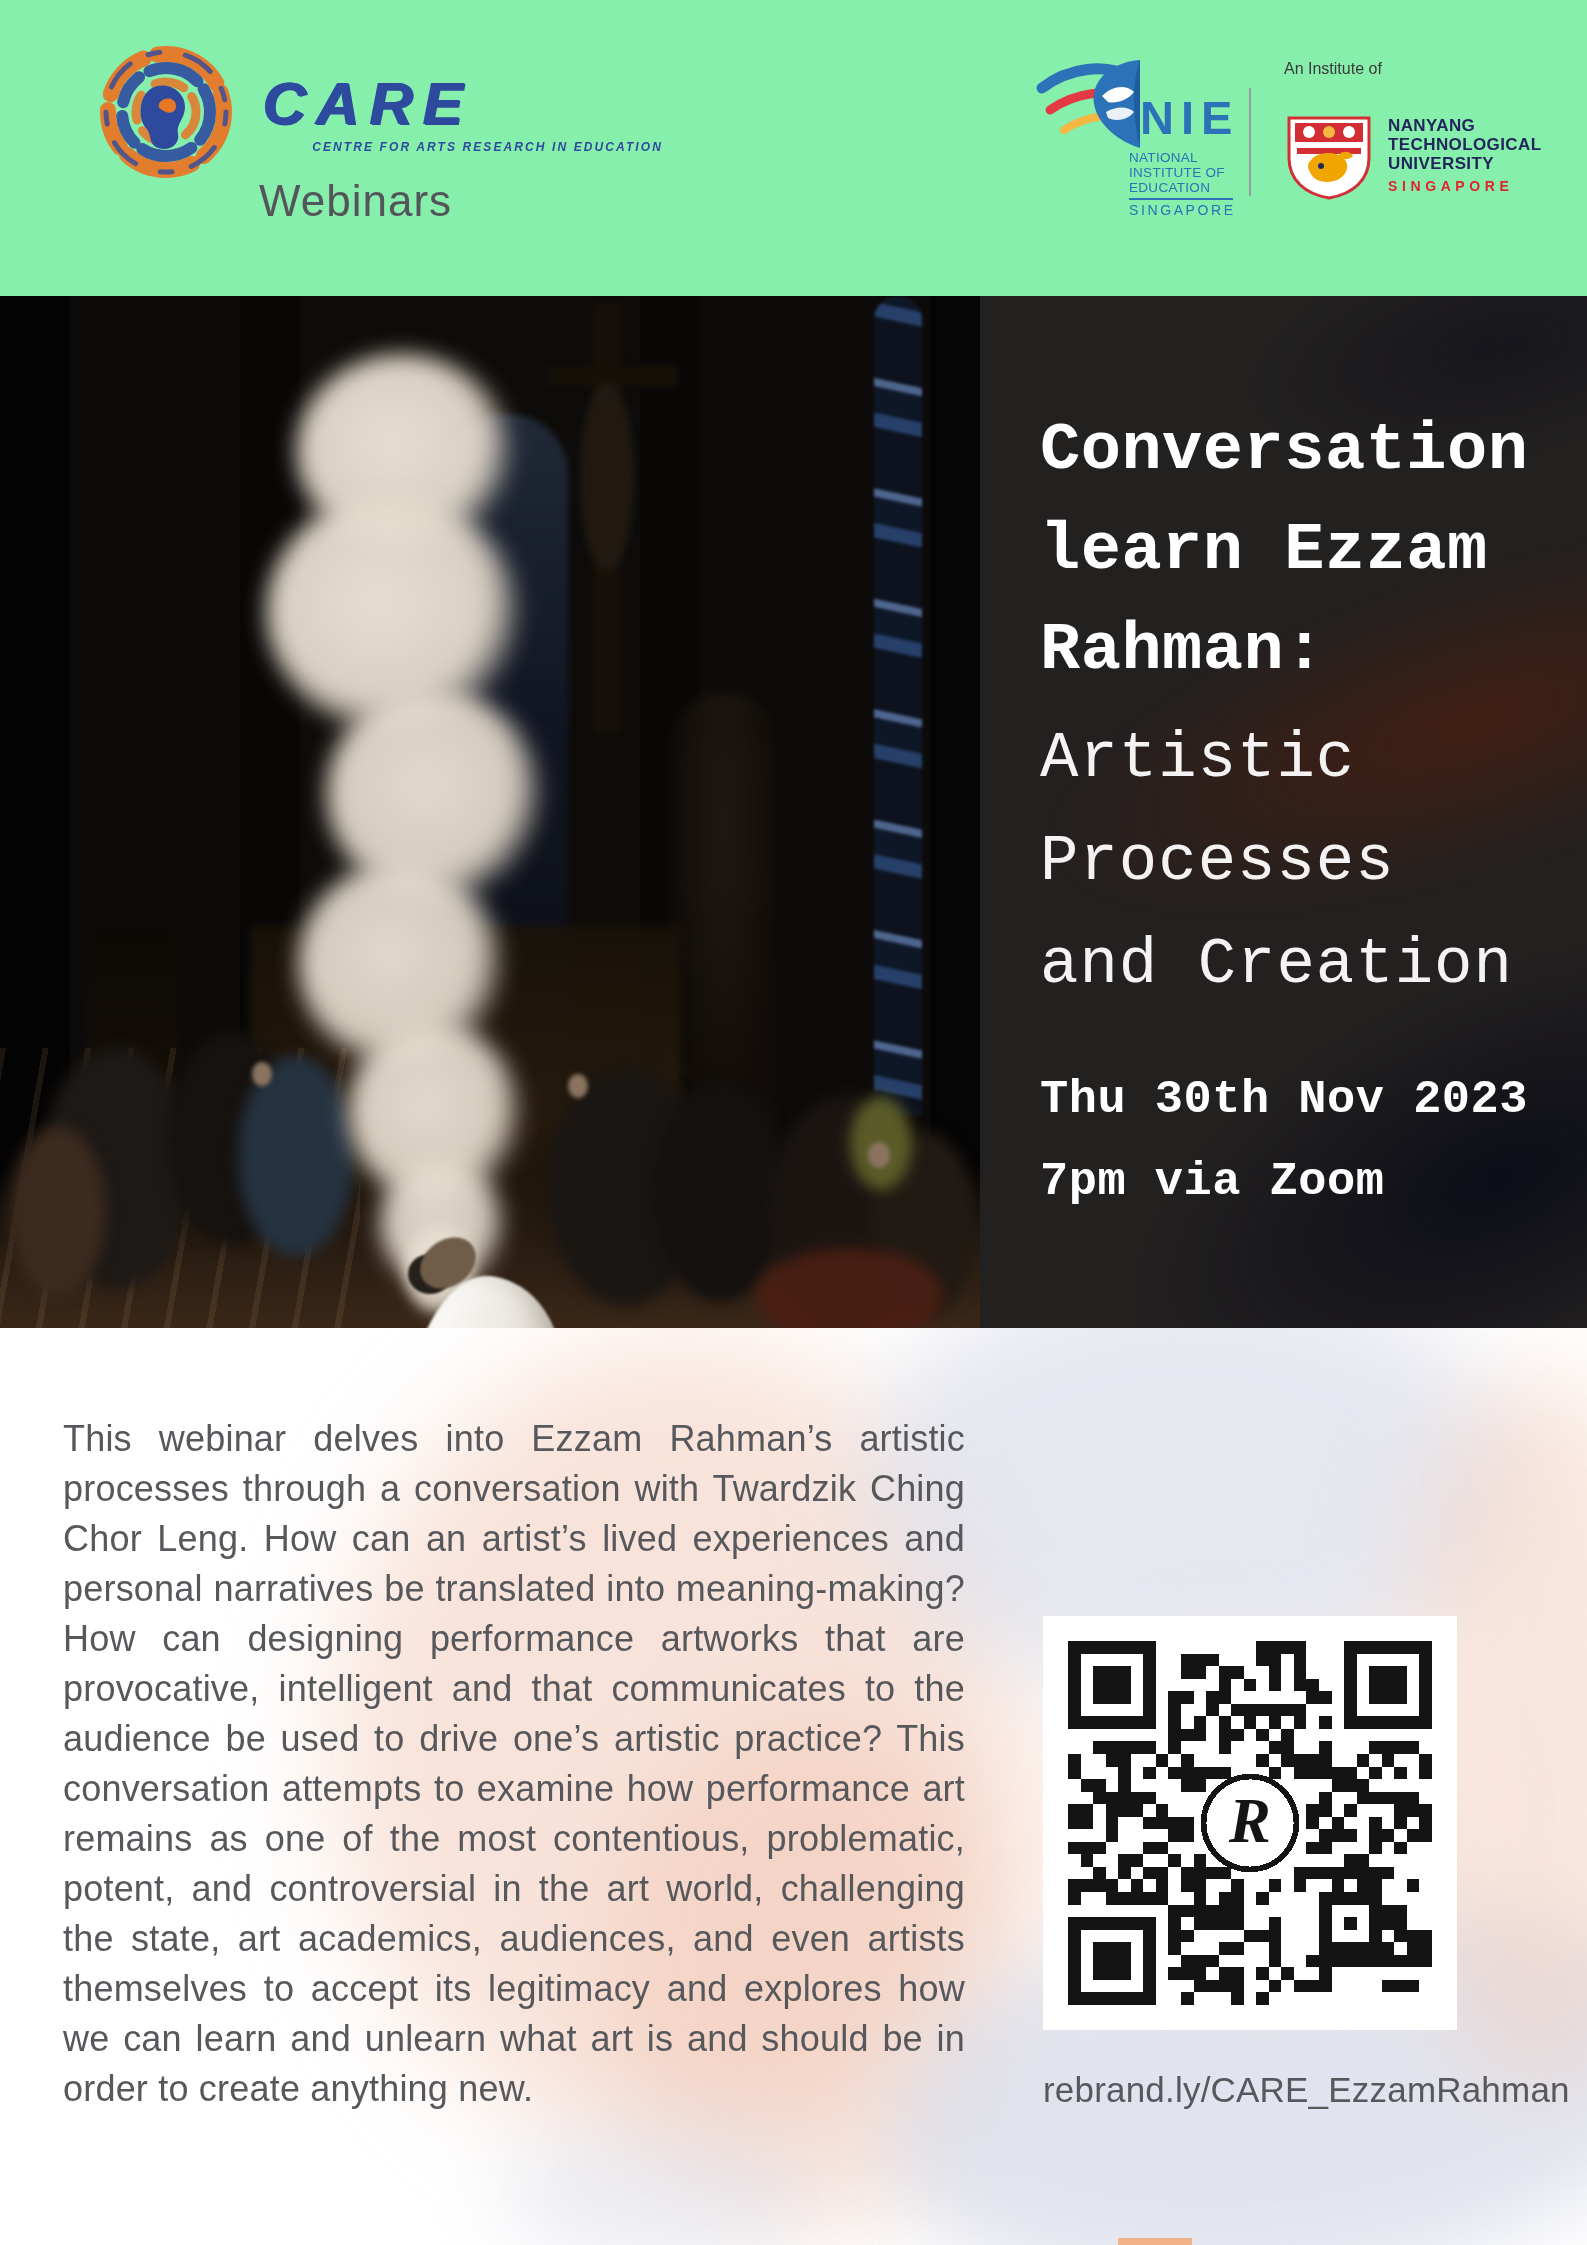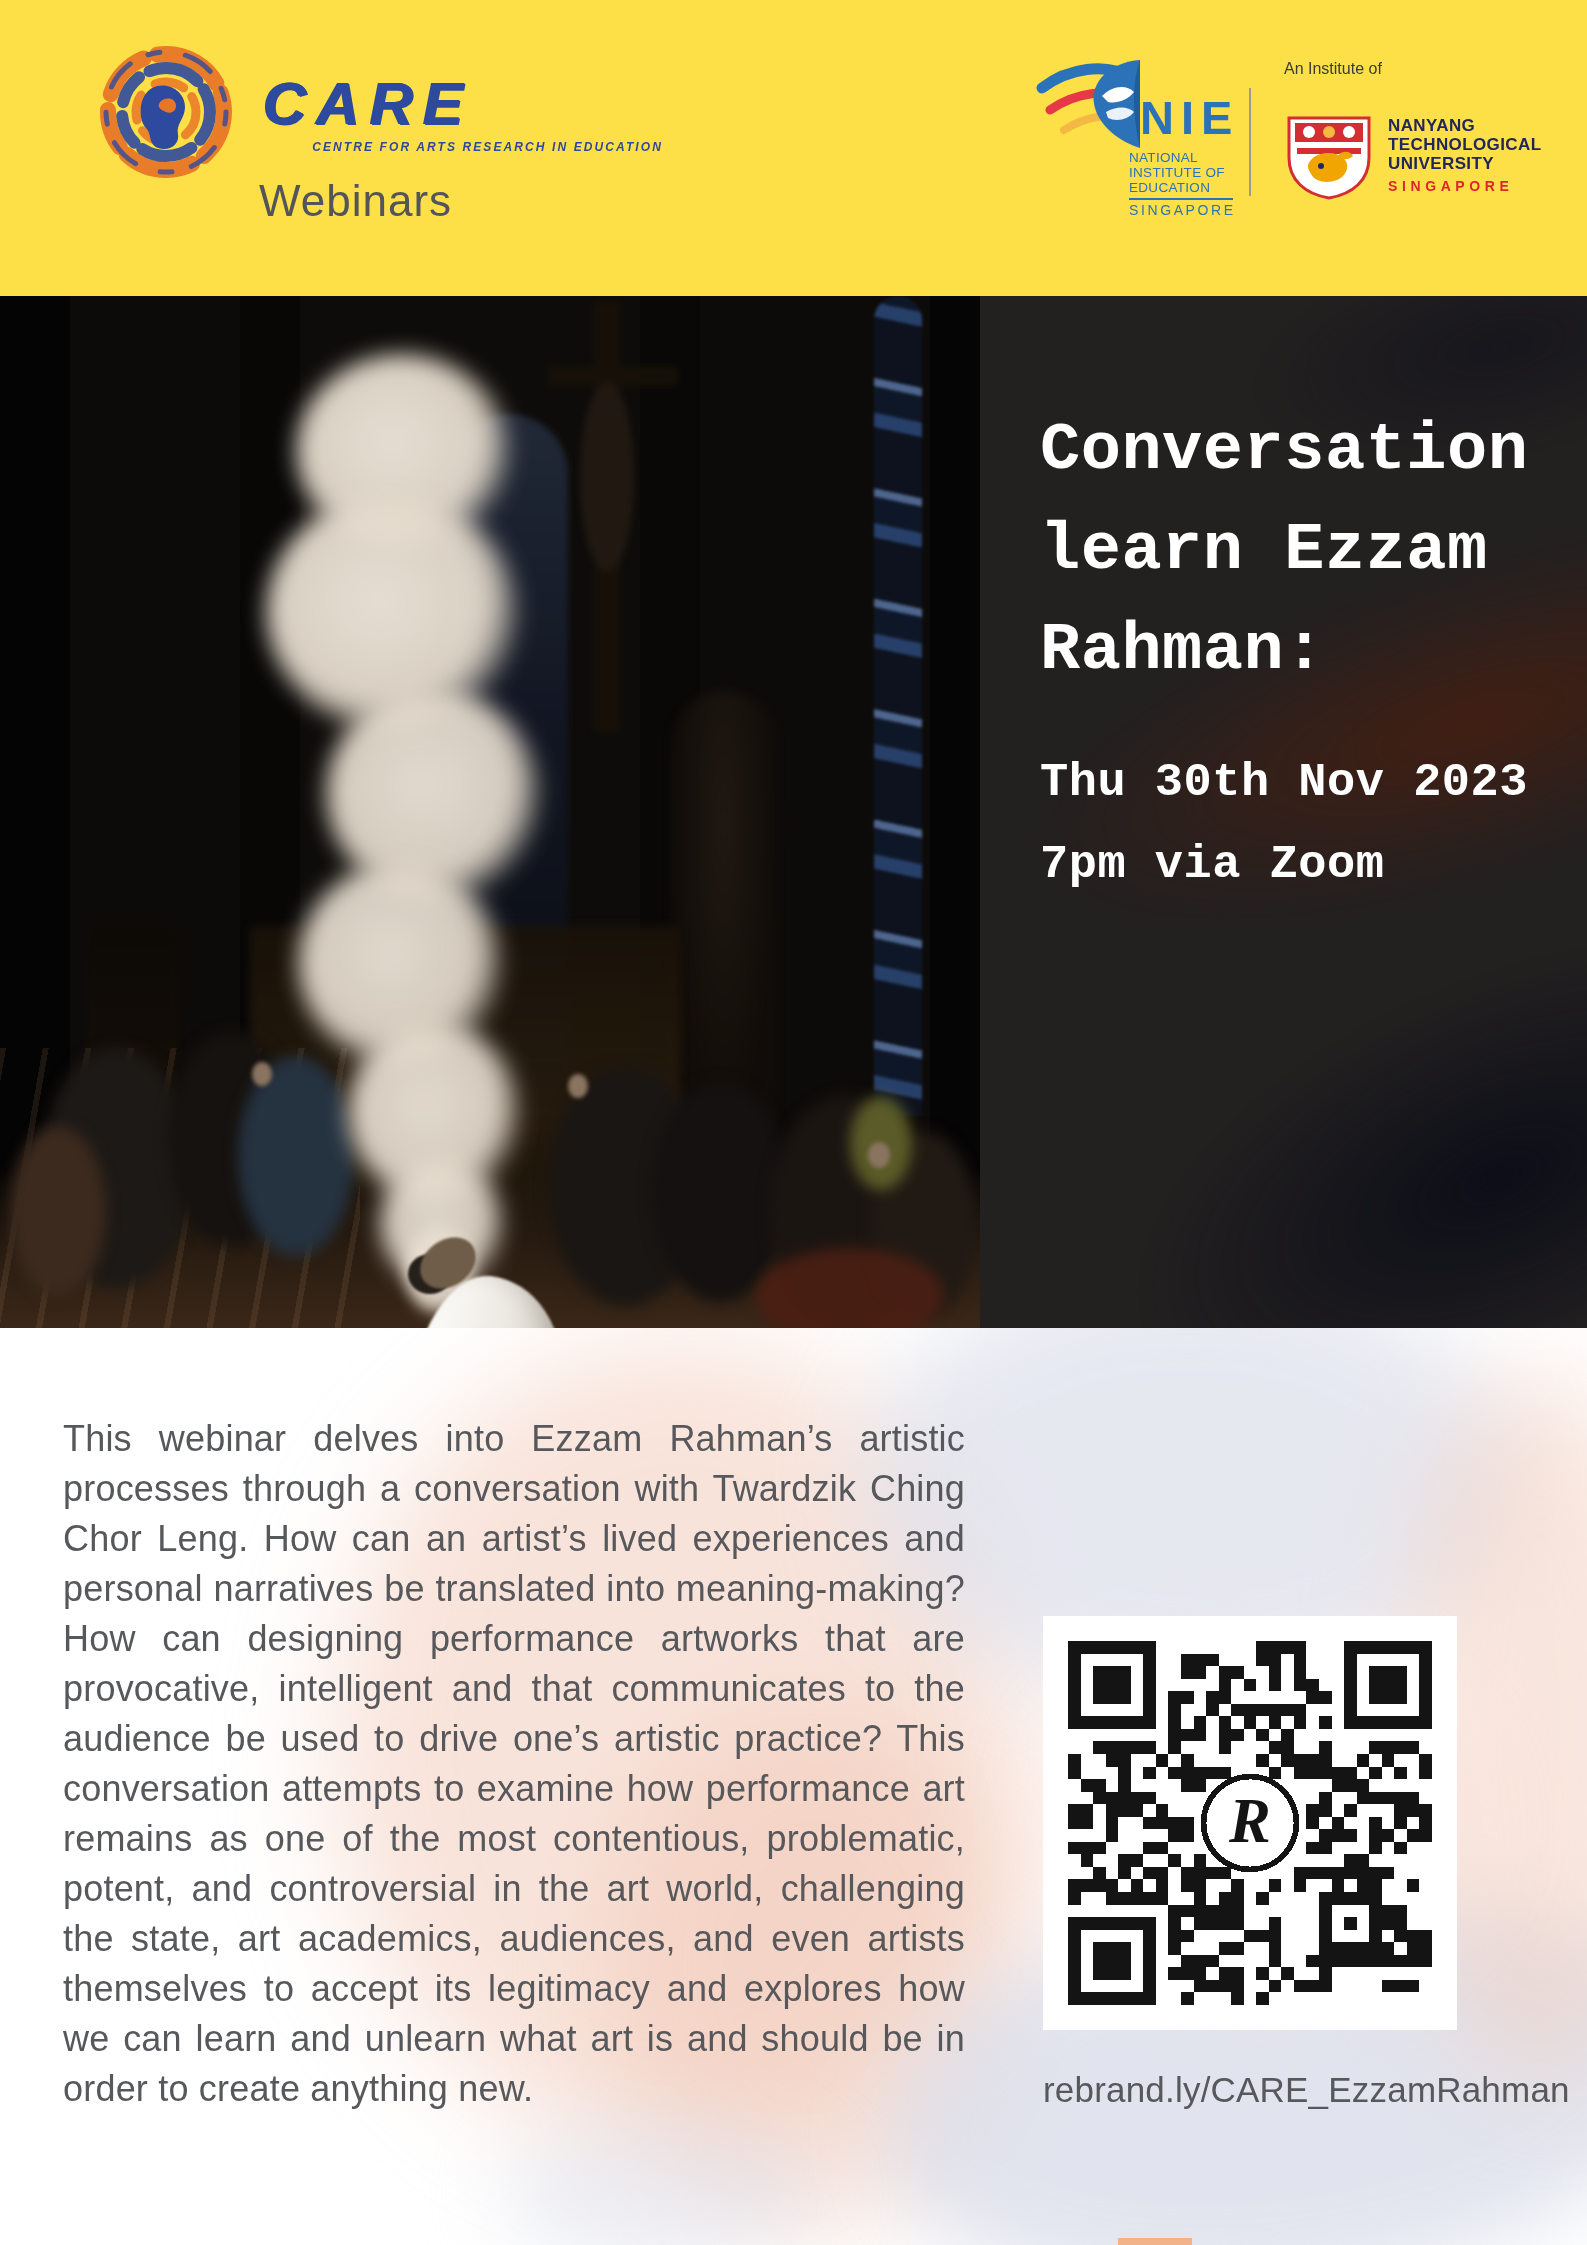--- a/index.html
+++ b/index.html
@@ -1,20 +1,20 @@
 <!DOCTYPE html>
 <html><head>
 <meta charset="utf-8">
 <style>
   html,body{margin:0;padding:0;}
   body{font-family:"Liberation Sans",sans-serif;background:#ffffff;}
   .poster{position:relative;width:1587px;height:2245px;background:#ffffff;overflow:hidden;}
 
   
-  .header{position:absolute;left:0;top:0;width:1587px;height:296px;background:#fde047;}
+  .header{position:absolute;left:0;top:0;width:1587px;height:296px;background:#86efac;}
   .care-swirl{position:absolute;left:90px;top:40px;width:152px;height:144px;}
   .care-textblock{position:absolute;left:263px;top:72px;width:400px;}
   .care-acronym{font-size:60px;font-weight:800;font-style:italic;color:#2e4a9e;letter-spacing:10px;
     text-shadow:1px 1px 0 #2e4a9e, -1px 0 0 #2e4a9e;line-height:64px;}
   .care-tagline{margin-top:4px;font-size:12px;font-weight:700;font-style:italic;color:#2e4a9e;letter-spacing:2.1px;text-align:right;}
   .care-webinars{position:absolute;left:259px;top:176px;font-size:44px;color:#54555a;letter-spacing:1px;}
 
   .nie-logo{position:absolute;left:1028px;top:52px;width:220px;height:150px;}
   .nie-acronym{position:absolute;left:1140px;top:90px;font-size:47px;font-weight:700;color:#2b72b8;letter-spacing:7px;}
   .nie-lines{position:absolute;left:1129px;top:150px;width:110px;font-size:13.5px;color:#2b72b8;line-height:15px;letter-spacing:.3px;}
@@ -231,20 +231,25 @@
 
     <div class="panel">
       <div class="panel-streak1"></div>
       <div class="panel-streak2"></div>
       <div class="panel-streak3"></div>
       <div class="panel-text">
         <div class="hero-title">
           <div>Conversation</div>
           <div>learn Ezzam</div>
           <div>Rahman:</div>
+        </div>
+        <div class="hero-subtitle">
+          <div>Artistic</div>
+          <div>Processes</div>
+          <div>and Creation</div>
         </div>
         <div class="hero-date">
           <div>Thu 30th Nov 2023</div>
           <div>7pm via Zoom</div>
         </div>
       </div>
     </div>
   </div>
 
   <div class="lower">

